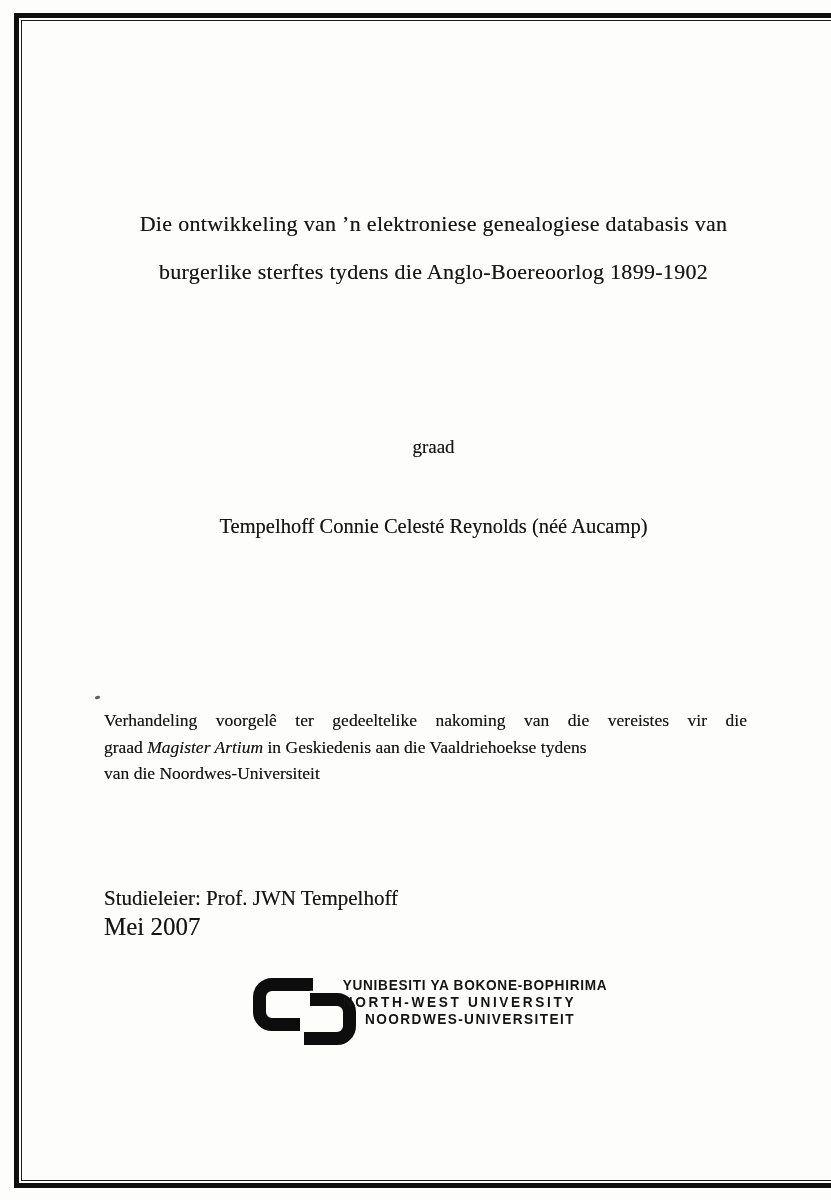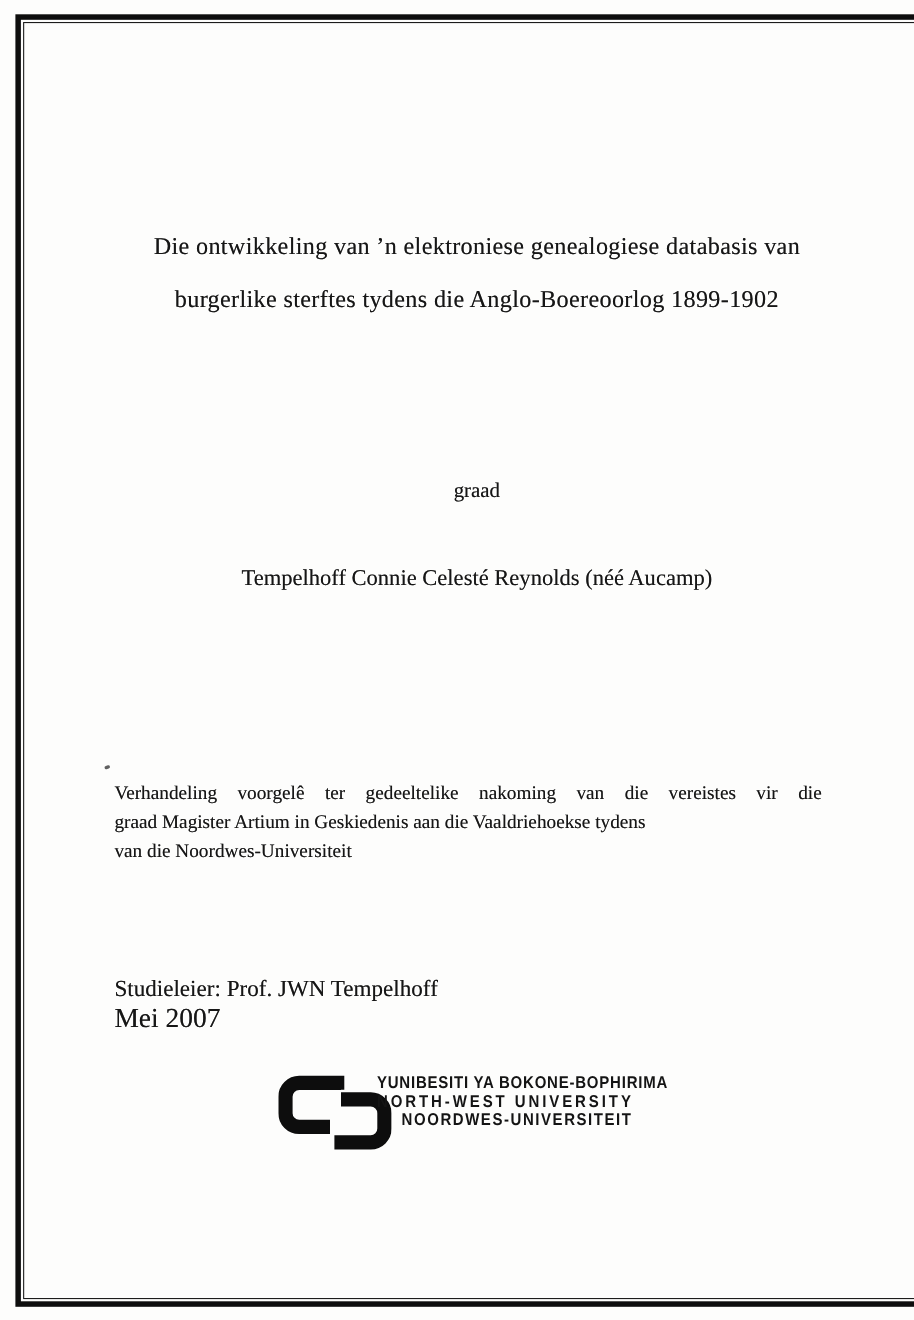--- a/index.html
+++ b/index.html
@@ -64,21 +64,21 @@
     width: 643px;
     font-size: 17.5px;
     line-height: 26.5px;
     margin-top: 44px;
   }
   .declaration .justified {
     text-align: justify;
     text-align-last: justify;
     word-spacing: 1px;
   }
-  .declaration .em { }
+  .declaration .em { font-style: italic; }
   .supervisor {
     position: absolute;
     top: 886px;
     left: 104px;
     font-size: 21px;
   }
   .dateline {
     position: absolute;
     top: 913px;
     left: 104px;

